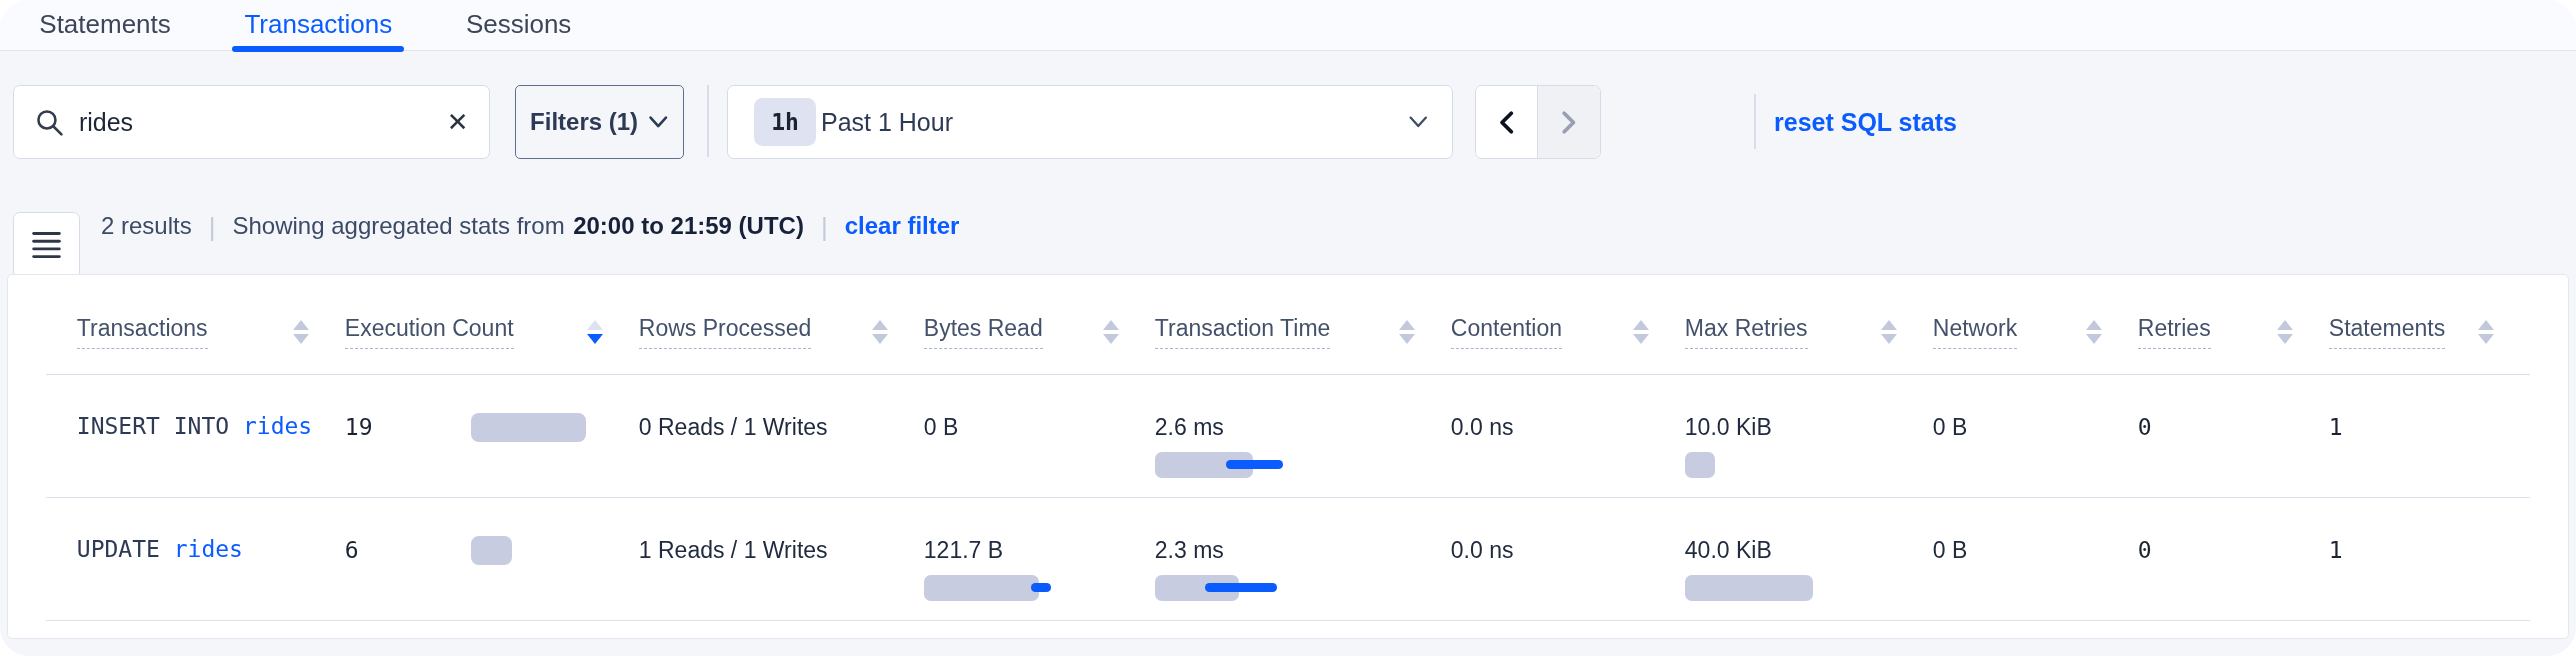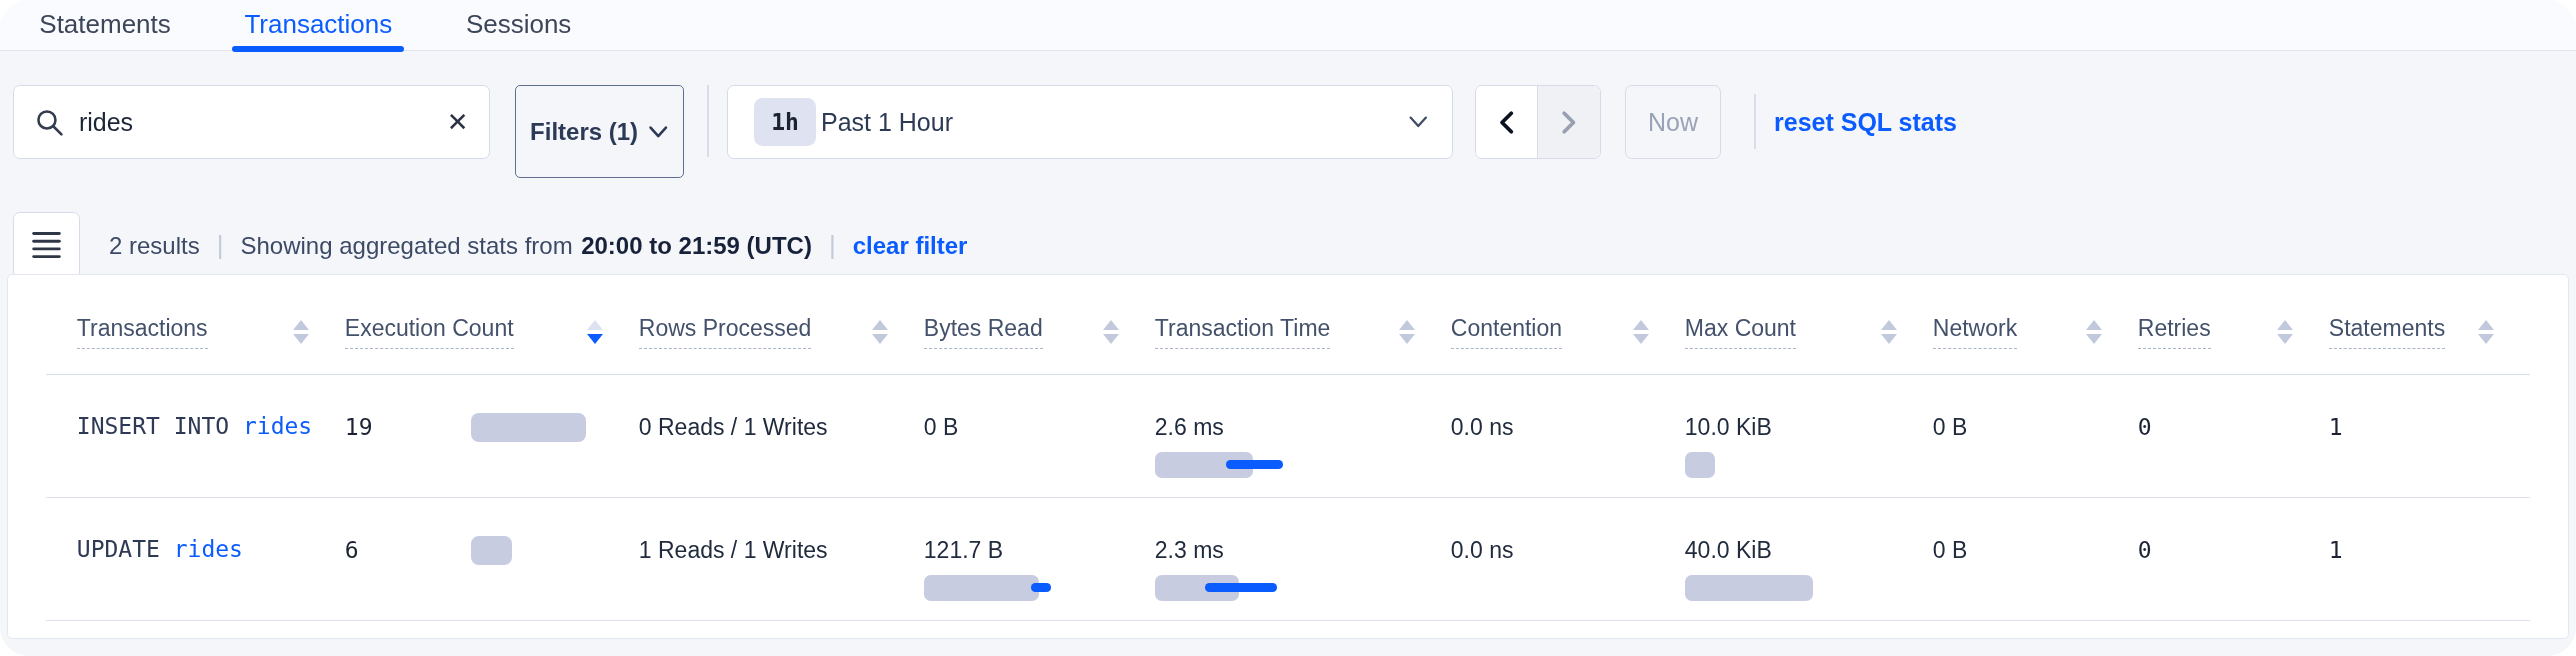--- a/index.html
+++ b/index.html
@@ -20,21 +20,21 @@
   .tab.active { color:#0b5cff; }
   .tab-indicator { position:absolute; left:-1.7px; right:-1.7px; bottom:-1.7px; height:6px;
                    background:#0b5cff; border-radius:3.4px; }
   
   .ctl { position:absolute; }
   .search-box { left:13px; top:85px; width:477px; height:74px; background:#fff;
     border:1.7px solid #d5dbe8; border-radius:6.8px; display:flex; align-items:center; padding:0 20.5px; }
   .search-box input { flex:1; border:none; outline:none; background:transparent;
     font-family:"Liberation Sans",sans-serif; font-size:25px; color:#1c2636; margin-left:15.4px; }
   .clear-x { font-size:26px; color:#2a3242; cursor:pointer; line-height:1; }
-  .filters-btn { left:515px; top:85px; width:169px; height:93px; border:1.7px solid #5e6e8e;
+  .filters-btn { left:515px; top:85px; width:169px; height:74px; border:1.7px solid #5e6e8e;
     border-radius:5.1px; display:flex; align-items:center; justify-content:center; gap:10.3px;
     font-size:24px; font-weight:700; color:#2c3a55; cursor:pointer; }
   .vdiv { top:85px; width:1.7px; height:72px; background:#d8dde9; }
   .time-picker { left:727px; top:85px; width:726px; height:74px; background:#fff;
     border:1.7px solid #d5dbe8; border-radius:6.8px; display:flex; align-items:center; cursor:pointer; }
   .time-badge { margin-left:26px; width:62px; height:48px; background:#dfe3f1; border-radius:8.5px;
     display:flex; align-items:center; justify-content:center; font-size:23px; font-weight:700;
     color:#1c2434; font-family:"DejaVu Sans Mono",monospace; }
   .time-label { margin-left:5px; font-size:25px; color:#2c3a55; }
   .time-chevron { margin-left:auto; margin-right:24px; }
@@ -45,22 +45,22 @@
   .nav-btn.next { background:#f0f1f5; cursor:default; }
   .now-btn { left:1625px; top:85px; width:96px; height:74px; border:1.7px solid #d5dbe8;
     border-radius:6.8px; display:flex; align-items:center; justify-content:center;
     font-size:25px; color:#99a2b6; font-weight:500; background:transparent; }
   .link { color:#0b5cff; font-weight:600; cursor:pointer; }
   .reset-link { left:1774px; top:85px; height:74px; display:flex; align-items:center; font-size:25px; }
   
   .menu-btn { left:13px; top:212px; width:67px; height:67px; background:#fff;
     border:1.7px solid #d5dbe8; border-radius:6.8px; display:flex; align-items:center;
     justify-content:center; cursor:pointer; }
-  .results-text { left:101px; top:212px; height:67px; display:flex; align-items:center;
-    font-size:24px; color:#3c4a66;margin-left:8px; }
+  .results-text { left:101px; top:212px; height:67px; display:flex; 
+    font-size:24px; color:#3c4a66; }
   .results-text .sep { color:#c3cad9; margin:0 17px; font-size:26px; font-weight:400; }
   .results-text b { color:#17213a; }
   
   .card { position:absolute; left:6.8px; top:274px; width:2562px; height:365px;
     background:#ffffff; border:1.7px solid #e2e7f1; border-radius:5.1px; padding:0 38px; }
   table.stats { width:100%; border-collapse:collapse; table-layout:fixed; }
   col.c1{width:299px} col.c2{width:294px} col.c3{width:285px} col.c4{width:231px}
   col.c5{width:296px} col.c6{width:234px} col.c7{width:248px} col.c8{width:205px}
   col.c9{width:191px}
   th { height:99px; vertical-align:middle; text-align:left; font-weight:500;
@@ -142,21 +142,20 @@
         <polyline points="18,5 7,16 18,27" fill="none" stroke="#0b1220" stroke-width="4.5" stroke-linecap="round" stroke-linejoin="round"></polyline>
       </svg>
     </div>
     <div class="nav-btn next">
       <svg width="20.5" height="27" viewBox="0 0 24 32">
         <polyline points="6,5 17,16 6,27" fill="none" stroke="#97a0b0" stroke-width="4.5" stroke-linecap="round" stroke-linejoin="round"></polyline>
       </svg>
     </div>
   </div>
 
-  <div class="ctl now-btn">Now</div>
 
   <div class="ctl vdiv" style="left:1754px; top:94px; height:55px;"></div>
 
   <div class="ctl reset-link link">reset SQL stats</div>
 
   <div class="ctl menu-btn">
     <svg width="29" height="31" viewBox="0 0 34 36">
       <line x1="2" y1="4" x2="32" y2="4" stroke="#2f3747" stroke-width="3.4" stroke-linecap="round"></line>
       <line x1="2" y1="13" x2="32" y2="13" stroke="#2f3747" stroke-width="3.4" stroke-linecap="round"></line>
       <line x1="2" y1="22" x2="32" y2="22" stroke="#2f3747" stroke-width="3.4" stroke-linecap="round"></line>
@@ -237,21 +236,21 @@
               <div class="th-inner">
                 <span class="col-label">Contention</span>
                 <span class="sort">
                   <i class="tri-up"></i>
                   <i class="tri-dn"></i>
                 </span>
               </div>
             </th>
           <th>
               <div class="th-inner">
-                <span class="col-label">Max Count</span>
+                <span class="col-label">Max Retries</span>
                 <span class="sort">
                   <i class="tri-up"></i>
                   <i class="tri-dn"></i>
                 </span>
               </div>
             </th>
           <th>
               <div class="th-inner">
                 <span class="col-label">Network</span>
                 <span class="sort">

